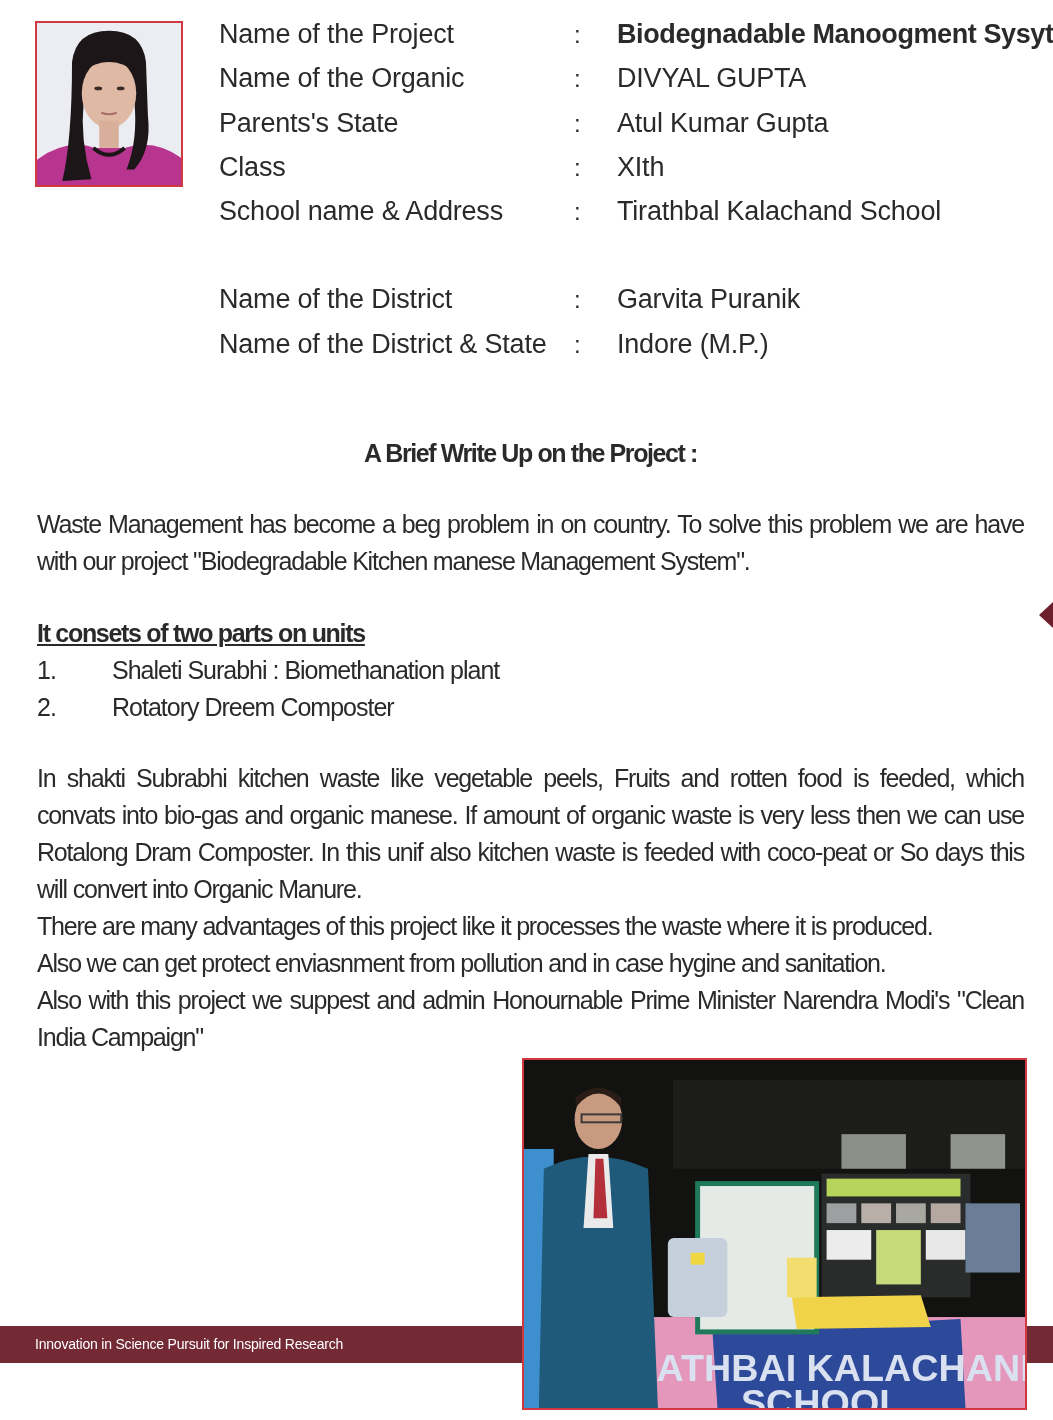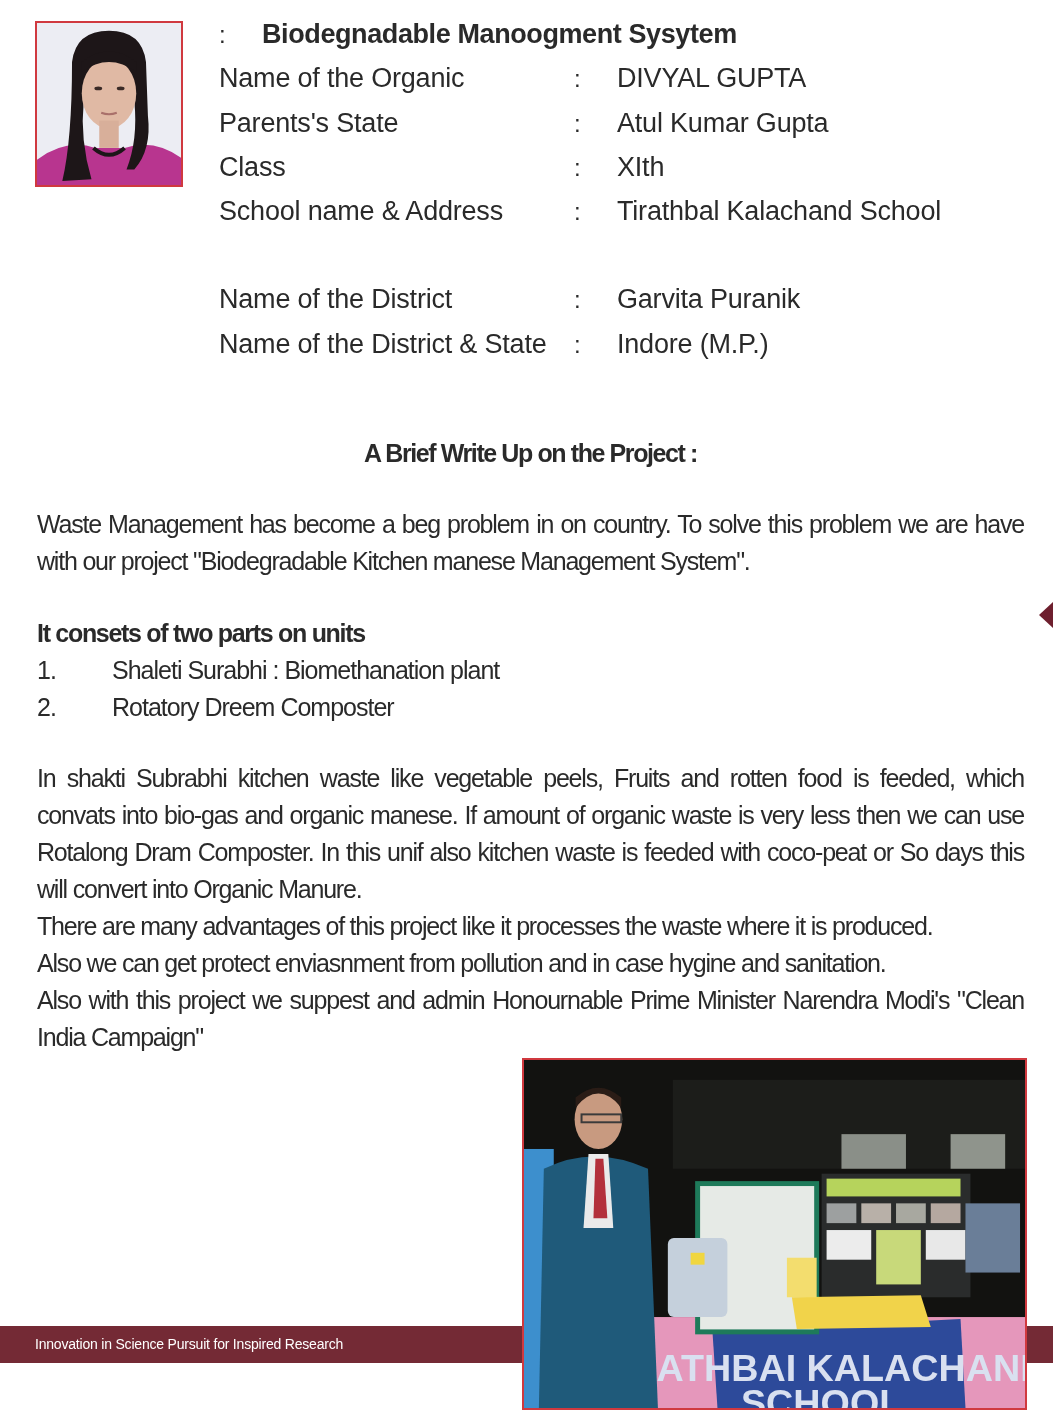--- a/index.html
+++ b/index.html
@@ -23,21 +23,21 @@
   .info-value.bold { font-weight: bold; letter-spacing: -0.4px; }
 
   
   .writeup { position: absolute; left: 37px; top: 432px; width: 987px; }
   .heading { font-weight: bold; font-size: 25px; letter-spacing: -1.4px; line-height: 42px;
              margin: 0; text-align: center; }
   .para { font-size: 25px; line-height: 37px; letter-spacing: -1.2px; margin: 0;
           text-align: justify; }
   .p1 { margin-top: 32px; }
   .subheading { font-weight: bold; font-size: 25px; letter-spacing: -1.3px; line-height: 38px;
-                margin-top: 34px; }
+                margin-top: 34px; text-decoration: underline; }
   .list-item { display: flex; font-size: 25px; line-height: 37px; letter-spacing: -1px; }
   .list-num { width: 75px; }
   .p2 { margin-top: 34px; }
 
   
   .side-marker { position: absolute; right: 0; top: 602px; width: 0; height: 0;
                  border-top: 13px solid transparent; border-bottom: 13px solid transparent;
                  border-right: 14px solid #6e1f2e; }
 
   
@@ -65,20 +65,21 @@
     <rect x="64" y="100" width="20" height="28" fill="#d8af9a"></rect>
     <ellipse cx="63" cy="67" rx="4" ry="2" fill="#3a2a26"></ellipse>
     <ellipse cx="86" cy="67" rx="4" ry="2" fill="#3a2a26"></ellipse>
     <path d="M66 92 Q74 95 82 92" stroke="#a9706a" stroke-width="2" fill="none"></path>
     <path d="M58 128 Q74 142 90 128" stroke="#1d1618" stroke-width="4" fill="none"></path>
   </svg>
 </div>
 
 <div class="info">
   <div class="info-row">
+    <span class="info-label">Name of the Project</span>
     <span class="info-colon">:</span>
     <span class="info-value bold">Biodegnadable Manoogment Sysytem</span>
   </div>
   <div class="info-row">
     <span class="info-label">Name of the Organic</span>
     <span class="info-colon">:</span>
     <span class="info-value">DIVYAL GUPTA</span>
   </div>
   <div class="info-row">
     <span class="info-label">Parents's State</span>

